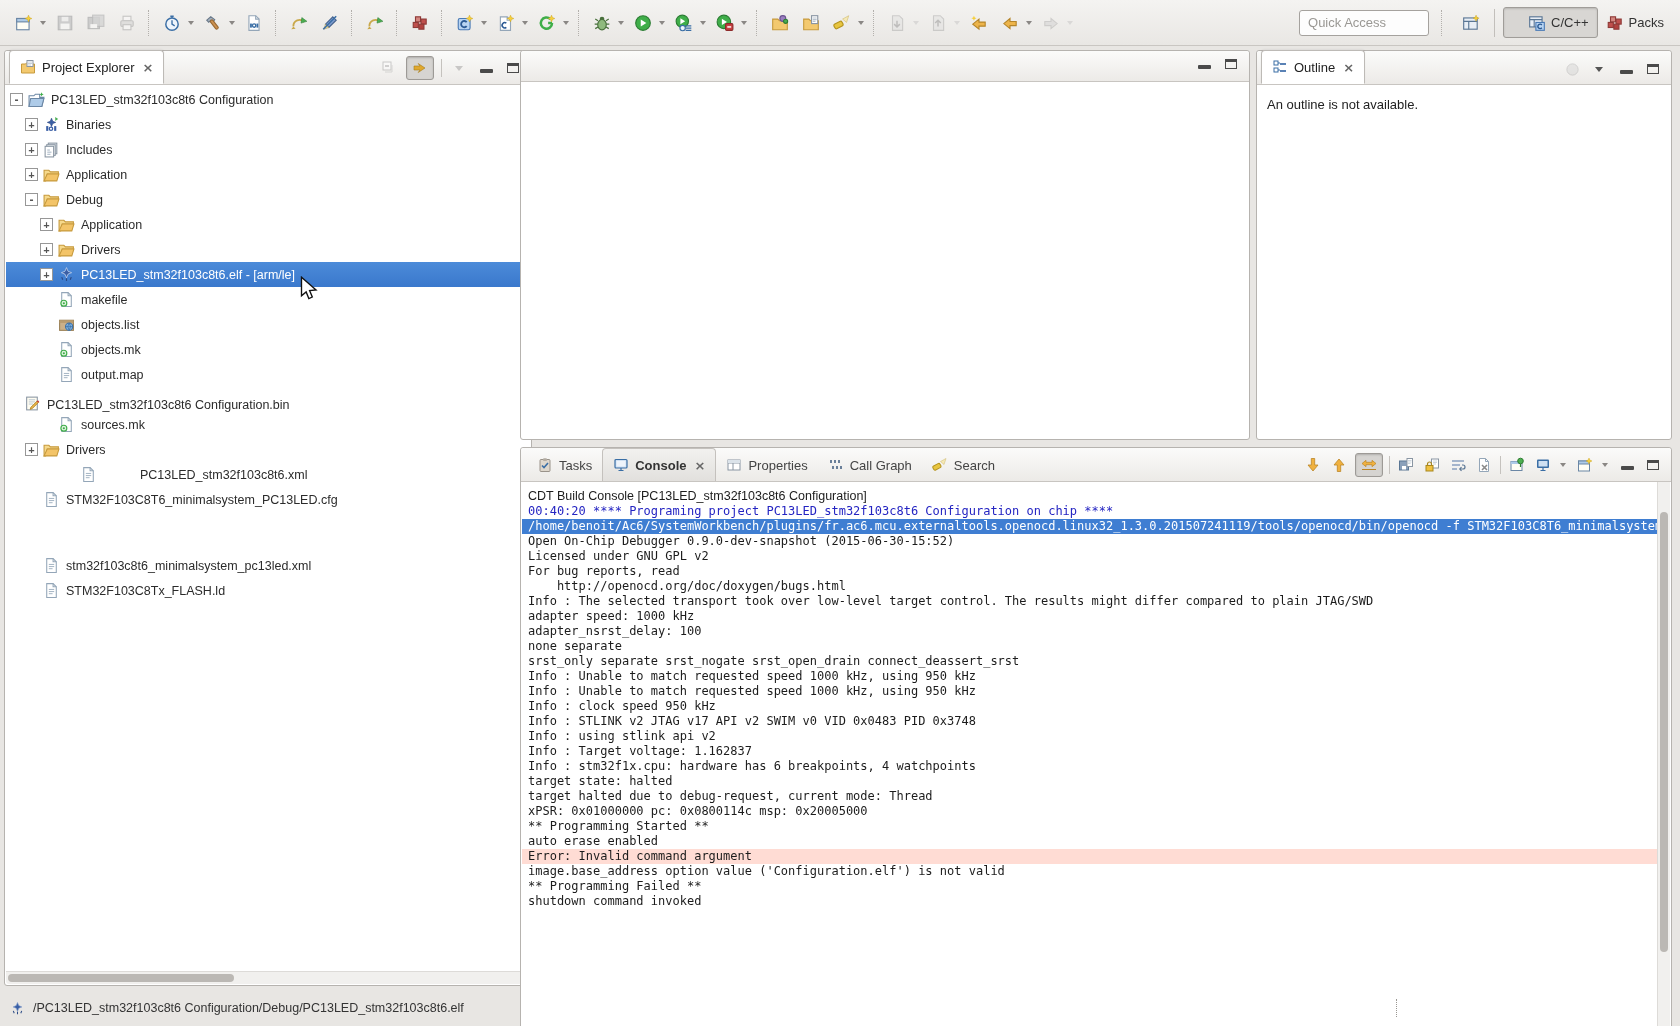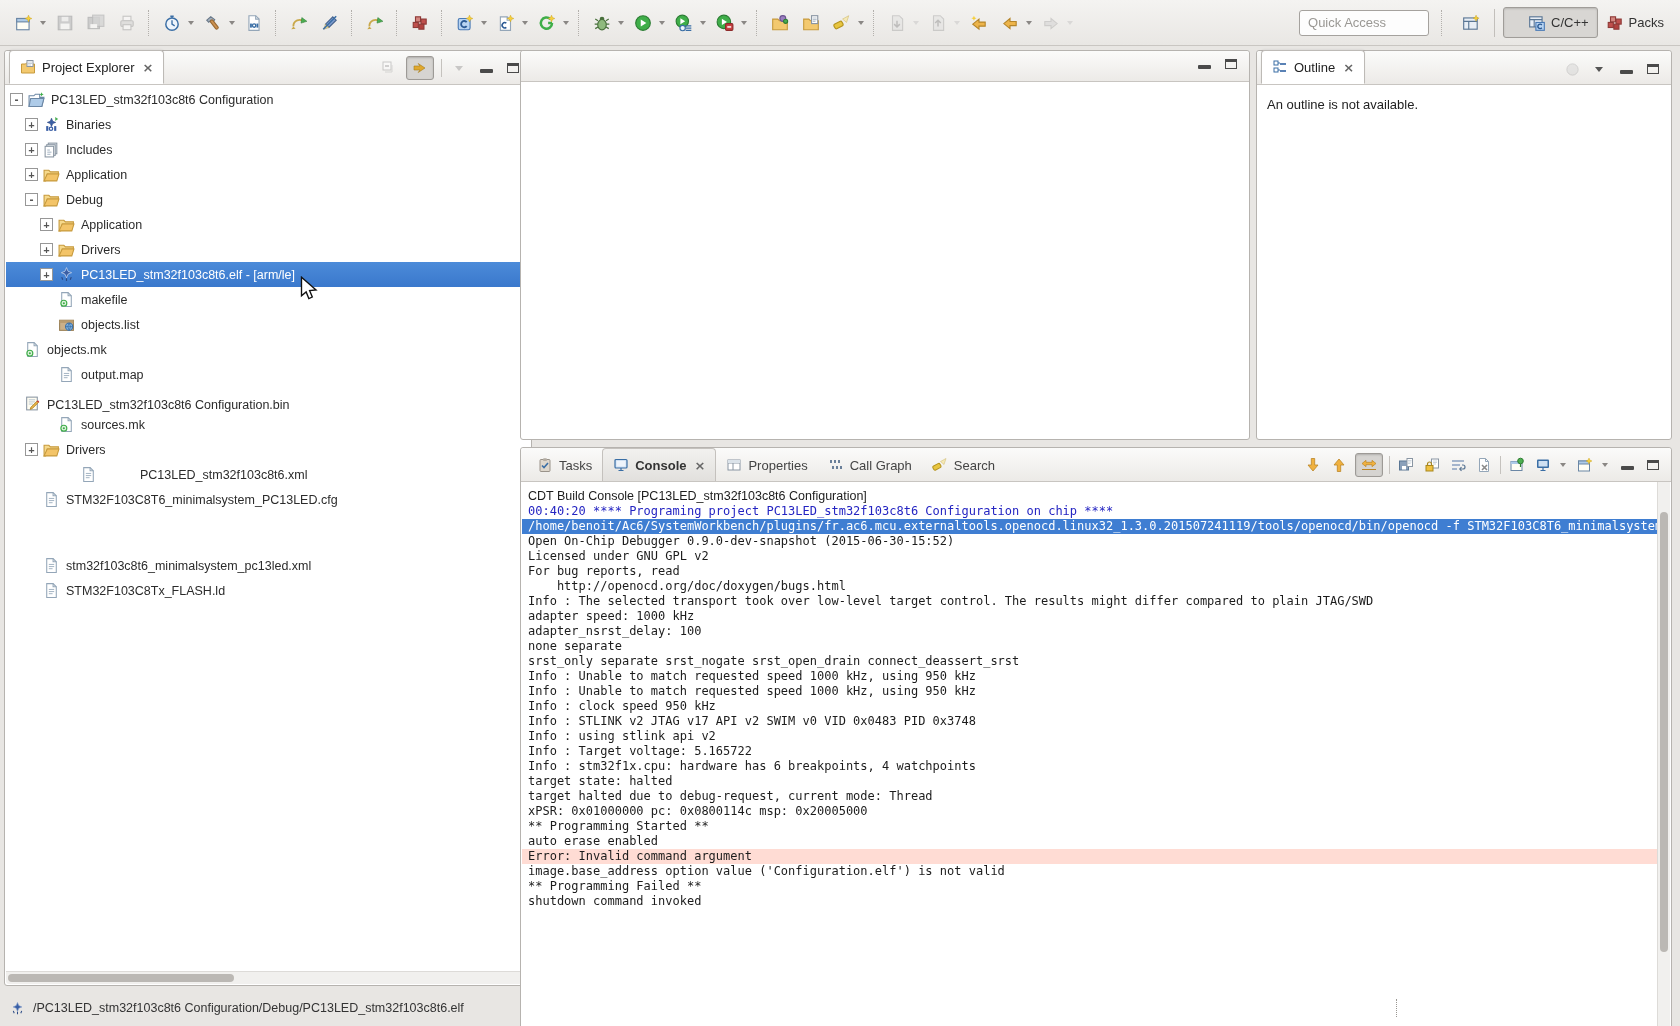--- a/index.html
+++ b/index.html
@@ -540,21 +540,21 @@
         <span class="ticn">
           <svg viewBox="0 0 16 16">
             <rect x="1.5" y="4" width="13" height="9.5" fill="#cbb089" stroke="#9a8055"></rect>
             <rect x="1.5" y="4" width="13" height="2.5" fill="#b99c70"></rect>
             <circle cx="10.5" cy="10" r="3.4" fill="#7fb2e0" stroke="#3a6ea5"></circle>
             <path d="M7.2 10h6.6M10.5 6.6a5.5 5.5 0 0 1 0 6.8M10.5 6.6a5.5 5.5 0 0 0 0 6.8" fill="none" stroke="#3a6ea5" stroke-width=".7"></path>
           </svg>
         </span>
         <span>objects.list</span>
       </div>
-    <div class="row" style="">
+    <div class="row" style="padding-left:34px;">
         <span class="spc"></span>
         <span class="ticn">
           <svg viewBox="0 0 16 16">
             <path d="M3.5 1.5h6l3 3v10h-9z" fill="#fff" stroke="#94a6b8"></path>
             <path d="M9.5 1.5v3h3" fill="none" stroke="#94a6b8"></path>
             <circle cx="5.5" cy="11.5" r="2.8" fill="#dff1de" stroke="#3fae49" stroke-width="1.1"></circle>
             <circle cx="5.5" cy="11.5" r="1" fill="#3fae49"></circle>
           </svg>
         </span>
         <span>objects.mk</span>
@@ -883,21 +883,21 @@
     <div class="cl">Info : The selected transport took over low-level target control. The results might differ compared to plain JTAG/SWD</div>
     <div class="cl">adapter speed: 1000 kHz</div>
     <div class="cl">adapter_nsrst_delay: 100</div>
     <div class="cl">none separate</div>
     <div class="cl">srst_only separate srst_nogate srst_open_drain connect_deassert_srst</div>
     <div class="cl">Info : Unable to match requested speed 1000 kHz, using 950 kHz</div>
     <div class="cl">Info : Unable to match requested speed 1000 kHz, using 950 kHz</div>
     <div class="cl">Info : clock speed 950 kHz</div>
     <div class="cl">Info : STLINK v2 JTAG v17 API v2 SWIM v0 VID 0x0483 PID 0x3748</div>
     <div class="cl">Info : using stlink api v2</div>
-    <div class="cl">Info : Target voltage: 5.165722</div>
+    <div class="cl">Info : Target voltage: 1.162837</div>
     <div class="cl">Info : stm32f1x.cpu: hardware has 6 breakpoints, 4 watchpoints</div>
     <div class="cl">target state: halted</div>
     <div class="cl">target halted due to debug-request, current mode: Thread</div>
     <div class="cl">xPSR: 0x01000000 pc: 0x0800114c msp: 0x20005000</div>
     <div class="cl">** Programming Started **</div>
     <div class="cl">auto erase enabled</div>
     <div class="cl err">Error: Invalid command argument</div>
     <div class="cl">image.base_address option value ('Configuration.elf') is not valid</div>
     <div class="cl">** Programming Failed **</div>
     <div class="cl">shutdown command invoked</div>

